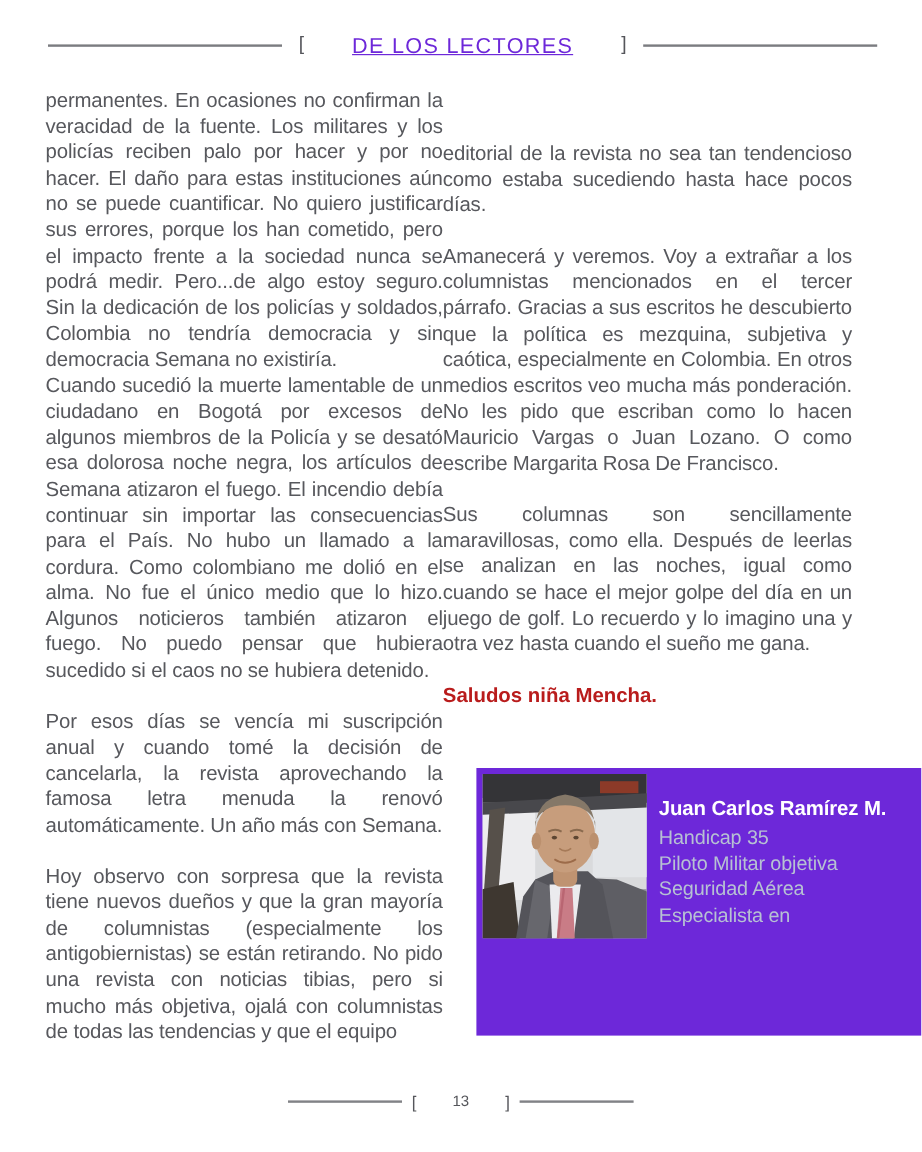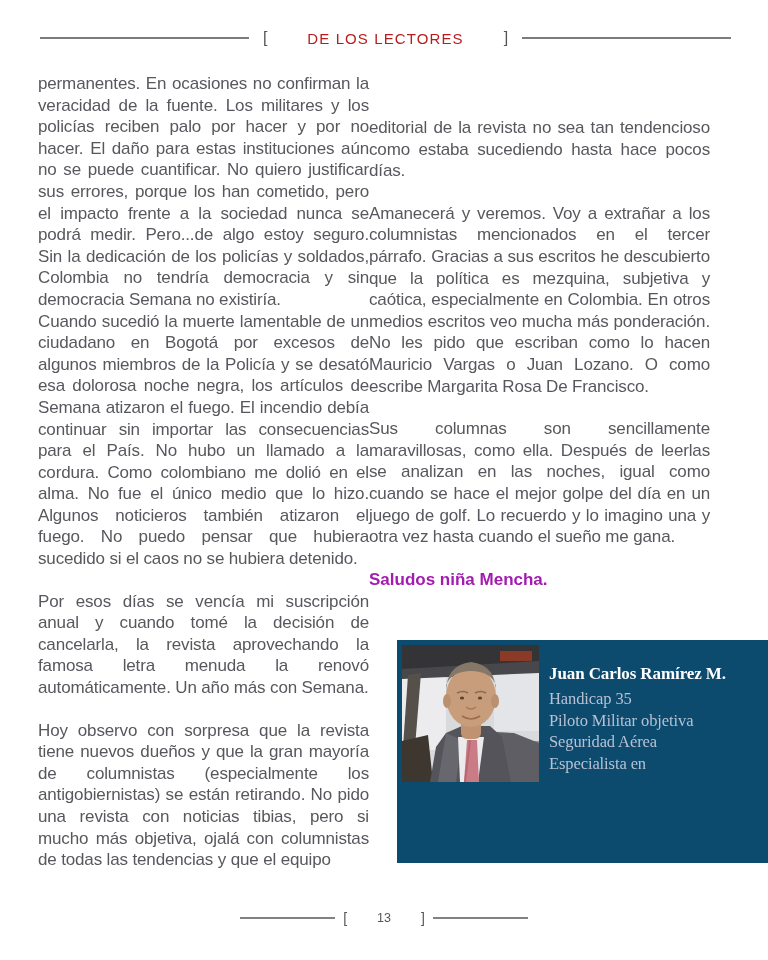--- a/index.html
+++ b/index.html
@@ -8,41 +8,40 @@
     font-family:"Liberation Sans","DejaVu Sans",sans-serif;
   }
   
   .page-header{
     position:absolute;top:28px;left:40px;right:37px;height:20px;
     display:flex;align-items:center;
   }
   .rule{height:2px;background:#7b7c80;flex:1;}
   .bracket{color:#55565b;font-size:16px;font-weight:300;line-height:1;padding:0 14px;}
   .header-title{
-    font-size:15px;letter-spacing:1.1px;color:#b91c1c;
-    padding:0 26px;white-space:nowrap;
+    font-size:18px;letter-spacing:1.1px;color:#6d28d9;
+    padding:0 26px;white-space:nowrap;text-decoration:underline;
   }
   
   .columns{
     position:absolute;top:73px;left:38px;width:700px;
     display:flex;
   }
   .col-left{width:331px;}
   .col-right{width:341px;margin-top:44px;}
   .para{
     margin:0;text-align:justify;font-size:17px;line-height:21.6px;
     color:#57585d;letter-spacing:-0.15px;
   }
   .gap{margin-top:21px;}
-  .signature{font-weight:bold;color:#a21caf;text-align:left;letter-spacing:0;}
+  .signature{font-weight:bold;color:#b91c1c;text-align:left;letter-spacing:0;}
   
   .author-box{
     position:absolute;left:397px;top:640px;width:371px;height:223px;
-    background:#0c4a6e;
-    font-family:Liberation Serif, serif;
+    background:#6d28d9;
   }
   .author-photo{
     position:absolute;left:5px;top:5px;width:137px;height:137px;display:block;
   }
   .author-info{position:absolute;left:152px;top:24px;width:210px;}
   .author-name{
     font-size:17px;font-weight:bold;color:#ffffff;margin-bottom:4px;
     letter-spacing:-0.1px;white-space:nowrap;
   }
   .author-detail{

